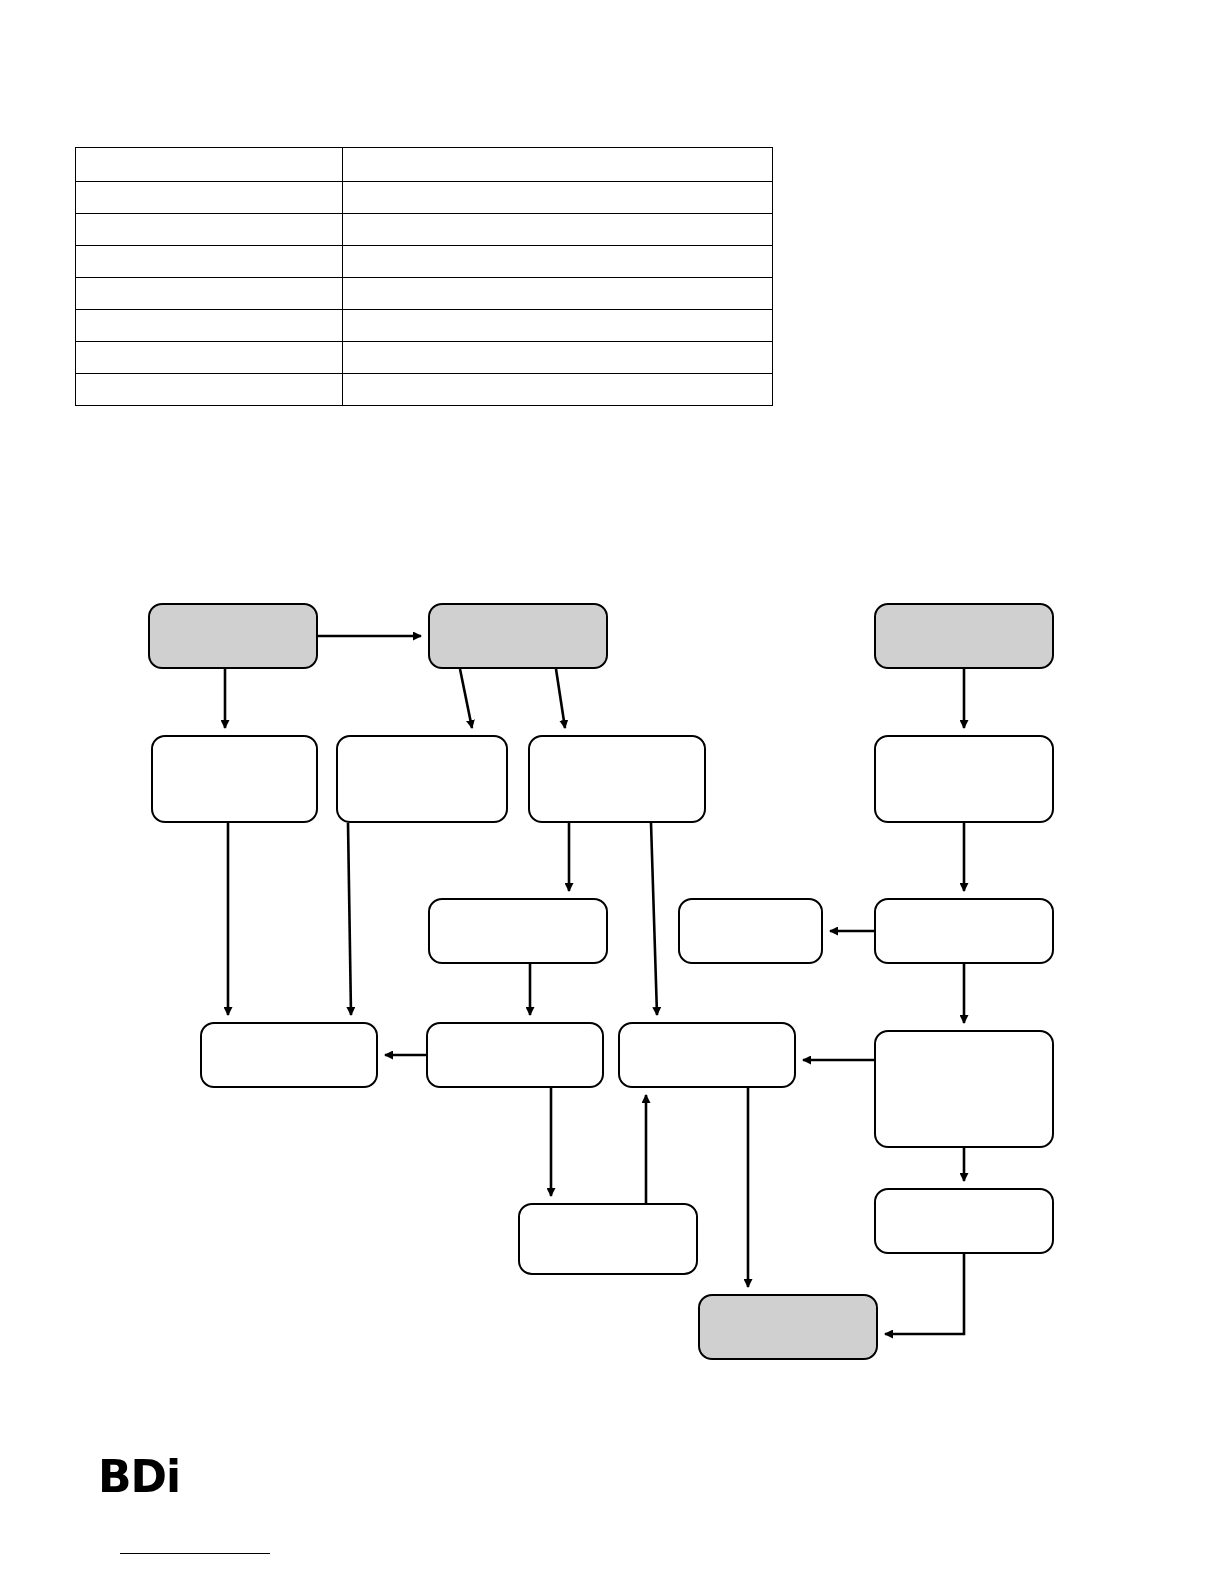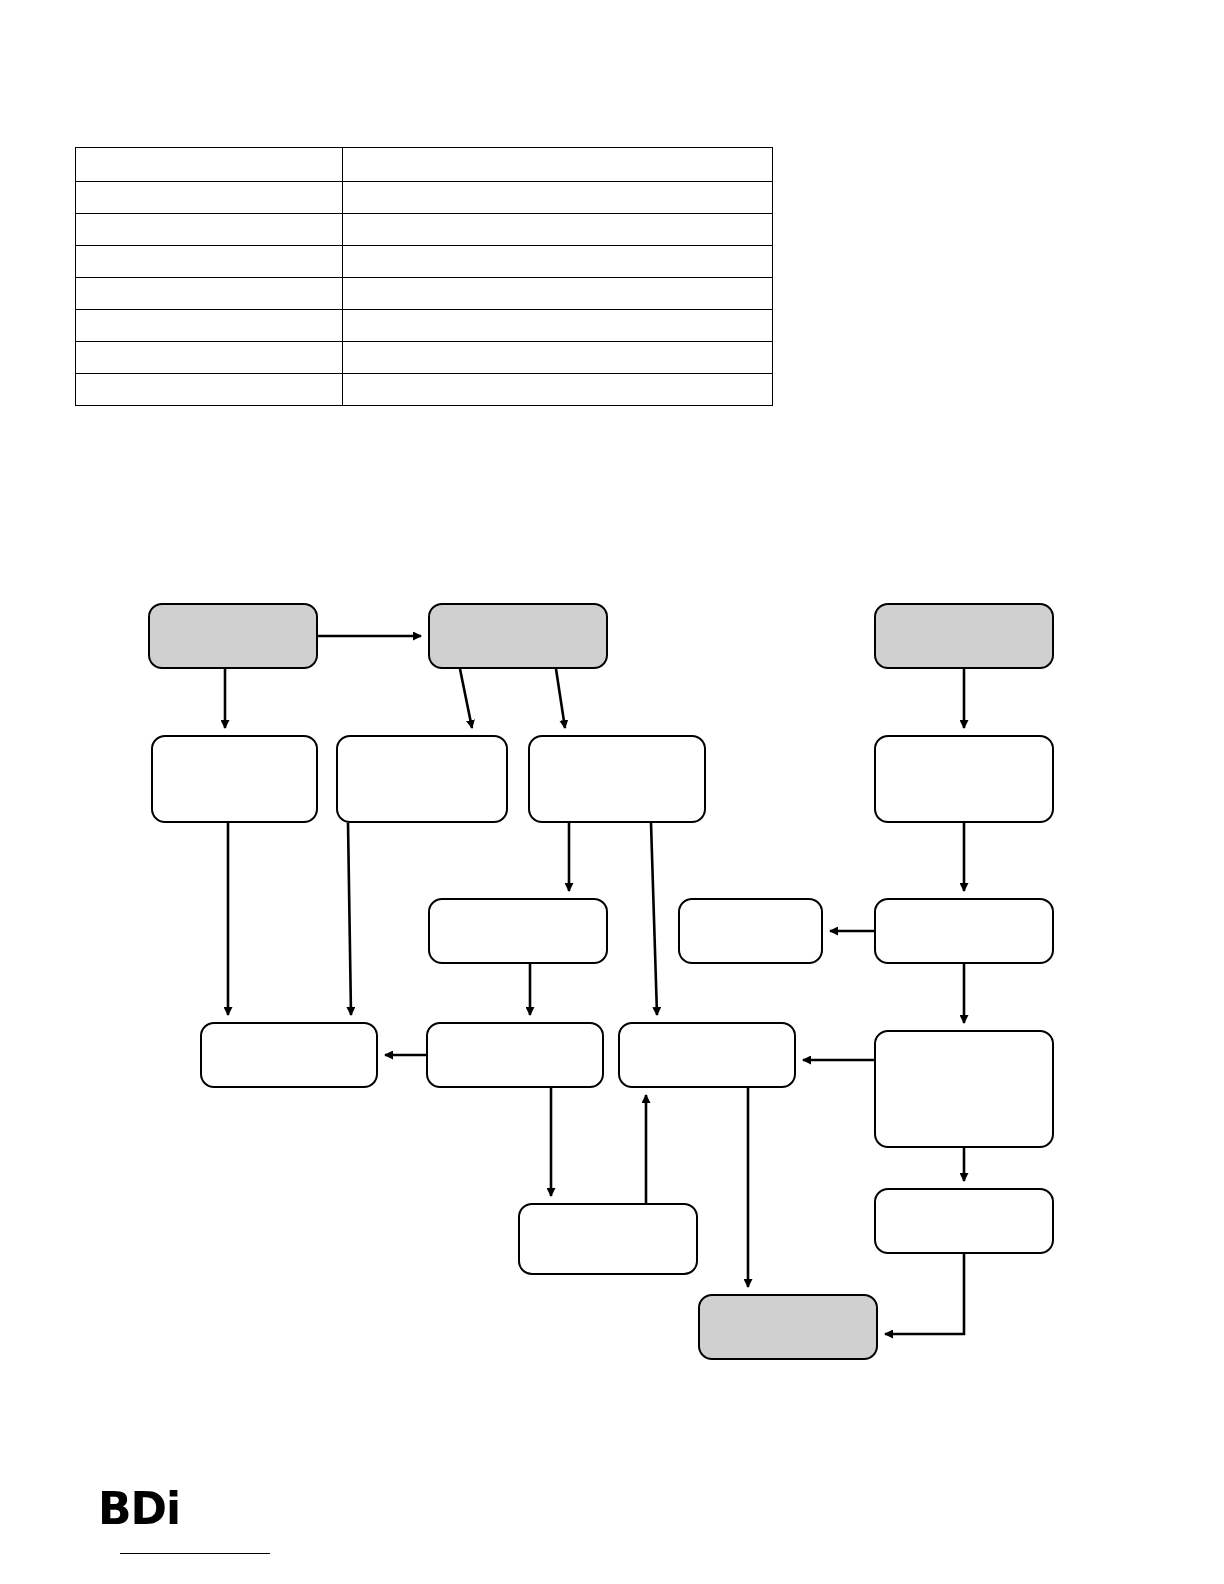--- a/index.html
+++ b/index.html
@@ -77,21 +77,20 @@
   .logo {
     position: absolute;
     left: 98px;
     top: 1455px;
     font-family: "DejaVu Sans", sans-serif;
     font-weight: bold;
     font-size: 44px;
     letter-spacing: -1px;
     color: #000000;
     line-height: 44px;
-    margin-top: 32px;
   }
   .footer-rule {
     position: absolute;
     left: 120px;
     top: 1553px;
     width: 150px;
     height: 1px;
     background: #000000;
   }
 </style>

